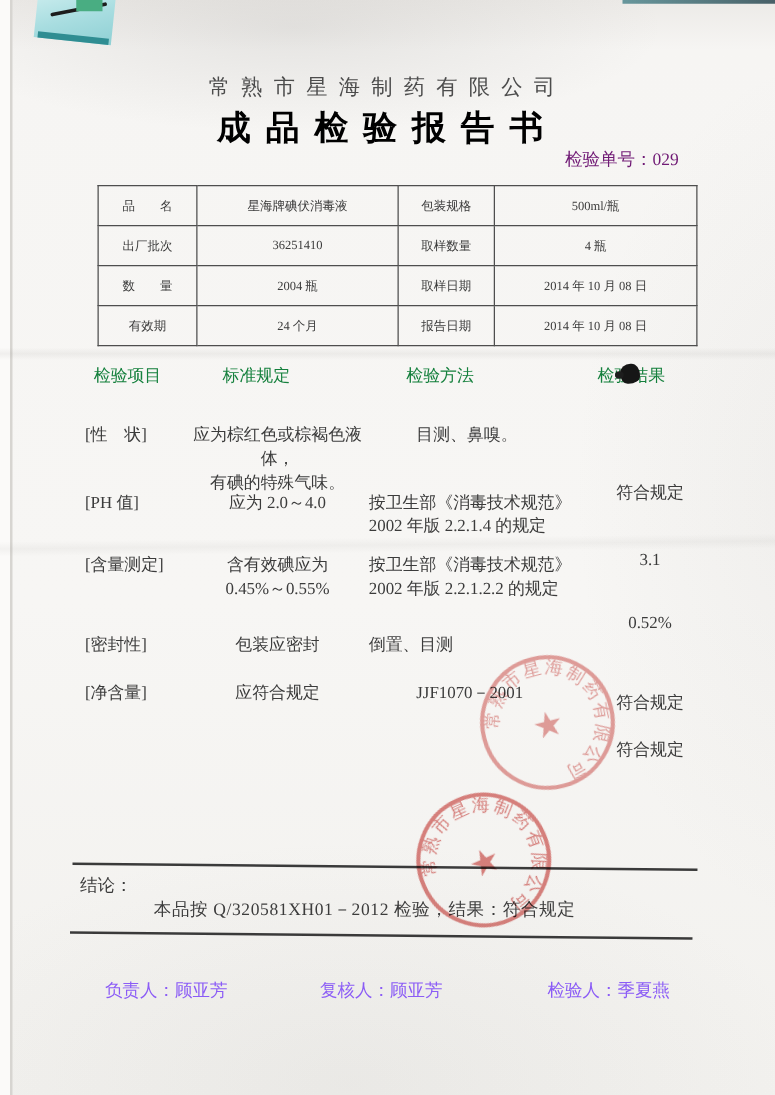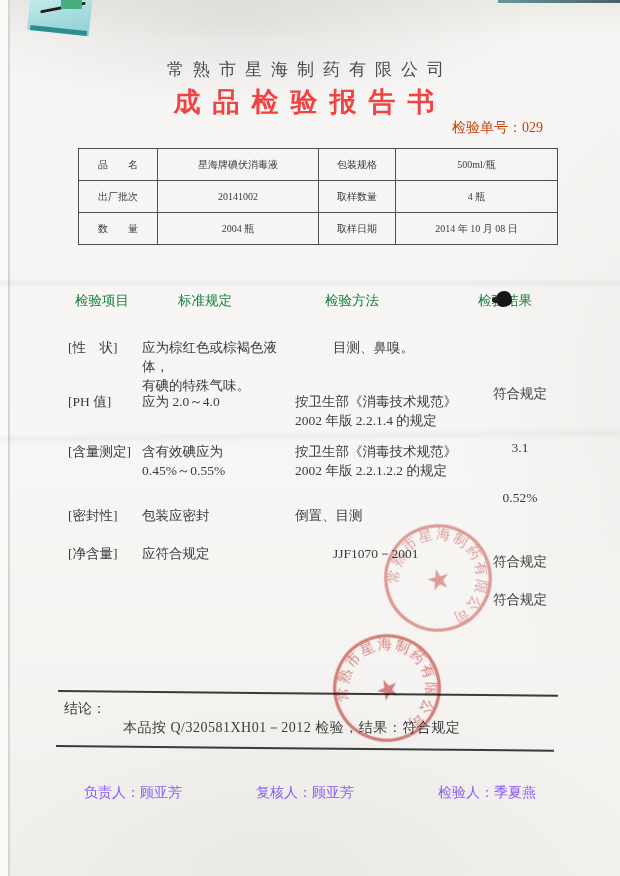--- a/index.html
+++ b/index.html
@@ -23,36 +23,36 @@
     background:linear-gradient(160deg,#d2f0f1,#a8dde0 55%,#8fd0d4);transform:rotate(6deg);}
   .tape::after{content:"";position:absolute;left:3px;right:2px;bottom:0;height:5px;background:#2f8d92;}
   .tape-line{position:absolute;left:40px;top:6px;width:46px;height:3px;background:#1d1d1d;
     transform:rotate(-11deg);border-radius:2px;}
   .tape-green{position:absolute;left:61px;top:0;width:21px;height:9px;background:#49ad82;}
 
   
   .company{position:absolute;left:0;top:58px;width:100%;text-align:center;
     font-size:17px;letter-spacing:9px;color:#4c4c4c;}
   .doc-title{position:absolute;left:0;top:84px;width:100%;text-align:center;
-    font-size:27px;font-weight:700;letter-spacing:12px;color:#ef4444;}
-  .report-no{position:absolute;top:119px;left:452px;font-size:14px;color:#c2410c;text-align:center;}
+    font-size:27px;font-weight:700;letter-spacing:12px;color:#000000;}
+  .report-no{position:absolute;top:119px;left:452px;font-size:14px;color:#701a75;text-align:center;}
 
   
   table.info{position:absolute;left:78px;top:148px;width:479px;border-collapse:collapse;table-layout:fixed;}
   table.info td{border:1px solid #4e4e4e;height:23px;font-size:10px;text-align:center;
     padding:4px;color:#3b3b3b;overflow:hidden;white-space:nowrap;}
   table.info td.basis-val{text-align:left;padding-left:10px;letter-spacing:.5px;}
 
   
   .insp{position:absolute;left:0;top:0;width:100%;}
   .insp-head span{position:absolute;font-size:13.5px;color:#15803d;}
   .row{position:absolute;left:0;width:600px;font-size:13.5px;line-height:19px;color:#3b3b3b;}
   .cell{position:absolute;top:0;white-space:pre-line;}
   .c-item{left:68px;width:78px;}
-  .c-std{left:142px;width:160px;}
+  .c-std{left:142px;width:160px;text-align:center;}
   .c-mth{left:295px;width:190px;}
   .c-res{left:478px;width:84px;text-align:center;padding-top:3px;margin-top:43px;}
   .indent{padding-left:38px;}
 
   
   .rule{position:absolute;height:2px;background:#3a3a3a;transform:rotate(0.55deg);transform-origin:left center;}
   .rule-top{left:58px;top:690px;width:500px;}
   .rule-bot{left:56px;top:745px;width:498px;}
   .concl-label{position:absolute;left:64px;top:700px;font-size:14px;}
   .concl-text{position:absolute;left:123px;top:719px;font-size:14px;letter-spacing:.5px;}
@@ -105,28 +105,34 @@
       </colgroup>
     <tbody>
       <tr>
         <td>品　　名</td>
         <td>星海牌碘伏消毒液</td>
         <td>包装规格</td>
         <td>500ml/瓶</td>
       </tr>
       <tr>
         <td>出厂批次</td>
-        <td>20141002</td>
+        <td>36251410</td>
         <td>取样数量</td>
         <td>4 瓶</td>
       </tr>
       <tr>
         <td>数　　量</td>
         <td>2004 瓶</td>
         <td>取样日期</td>
+        <td>2014 年 10 月 08 日</td>
+      </tr>
+      <tr>
+        <td>有效期</td>
+        <td>24 个月</td>
+        <td>报告日期</td>
         <td>2014 年 10 月 08 日</td>
       </tr>
     </tbody>
   </table>
 
   <div class="insp">
     <div class="insp-head">
       <span style="left:75px;top:292px">检验项目</span>
       <span style="left:178px;top:292px">标准规定</span>
       <span style="left:325px;top:292px">检验方法</span>

